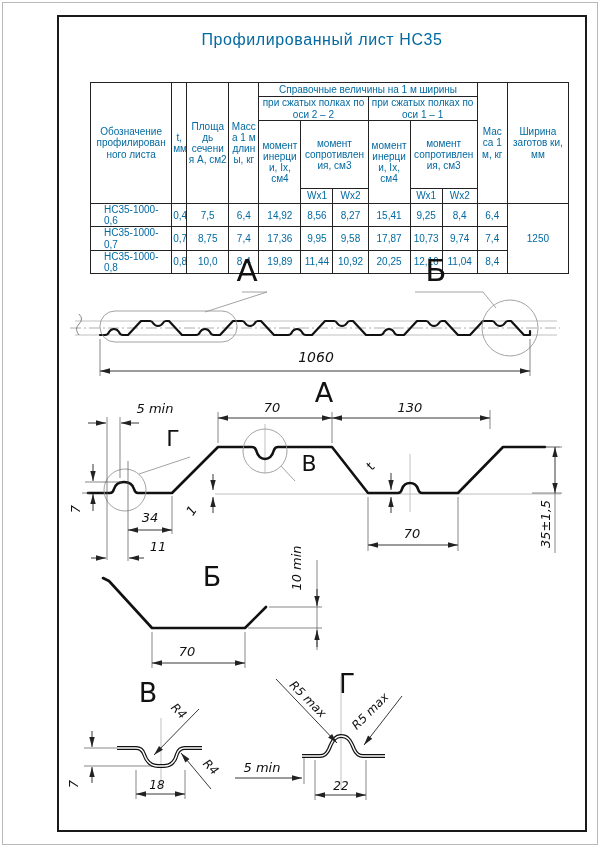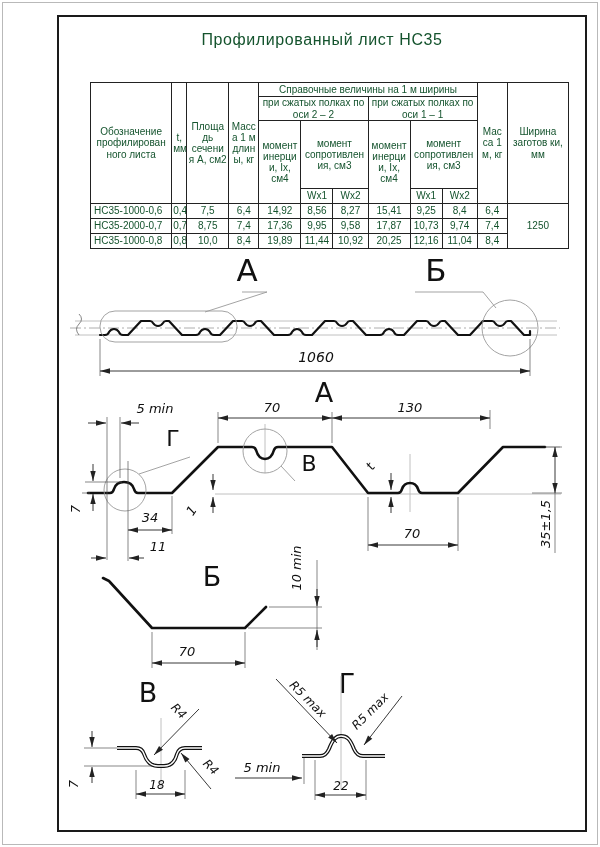--- a/index.html
+++ b/index.html
@@ -1,26 +1,26 @@
 <!DOCTYPE html>
 <html><head>
 <meta charset="utf-8">
 <style>
   html,body{margin:0;padding:0;background:#e8e8e8;}
   #page{position:relative;width:600px;height:847px;background:#fff;overflow:hidden;
-        font-family:"Liberation Sans",sans-serif;color:#14532d;}
+        font-family:"Liberation Sans",sans-serif;color:#0369a1;}
   #page-edge{position:absolute;left:2px;top:2px;width:594px;height:841px;border:1px solid #b9b9b9;}
   #frame{position:absolute;left:57px;top:15px;width:526px;height:813px;border:2px solid #1a1a1a;}
   #title{position:absolute;left:57px;top:31px;width:530px;text-align:center;
          font-size:16px;letter-spacing:.6px;font-weight:500;}
   
   #spec-table{position:absolute;left:90px;top:82px;border-collapse:collapse;table-layout:fixed;width:479px;}
   #spec-table td,#spec-table th{border:1px solid #222;font-weight:normal;font-size:10px;line-height:1.12;
          text-align:center;vertical-align:middle;padding:0 1px;overflow:hidden;}
-  #spec-table .cell-left{text-align:left;padding-left:3px;}
+  #spec-table .cell-left{text-align:left;padding-left:13px;}
   .hr1{height:14px;} .hr2{height:24px;padding-left:24px;} .hr3{height:68px;} .hr4{height:15px;padding-left:28px;}
   #spec-table tbody tr{height:15px;}
   
   #drawing{position:absolute;left:0;top:250px;}
   .thick{stroke:#111;stroke-width:2.2;fill:none;stroke-linejoin:round;stroke-linecap:round;}
   .thick2{stroke:#111;stroke-width:2.6;fill:none;stroke-linejoin:round;stroke-linecap:round;}
   .sheet{stroke:#111;stroke-width:3.8;fill:none;stroke-linejoin:round;}
   .sheet-core{stroke:#fff;stroke-width:1.4;fill:none;stroke-linejoin:round;}
   .dim{stroke:#222;stroke-width:.9;fill:none;}
   .ext{stroke:#555;stroke-width:.7;fill:none;}
@@ -92,21 +92,21 @@
           <td>14,92</td>
           <td>8,56</td>
           <td>8,27</td>
           <td>15,41</td>
           <td>9,25</td>
           <td>8,4</td>
           <td>6,4</td>
           <td rowspan="3">1250</td>
         </tr>
         <tr>
-          <td class="cell-left">НС35-2000-0,7</td>
+          <td class="cell-left">НС35-1000-0,7</td>
           <td>0,7</td>
           <td>8,75</td>
           <td>7,4</td>
           <td>17,36</td>
           <td>9,95</td>
           <td>9,58</td>
           <td>17,87</td>
           <td>10,73</td>
           <td>9,74</td>
           <td>7,4</td>

